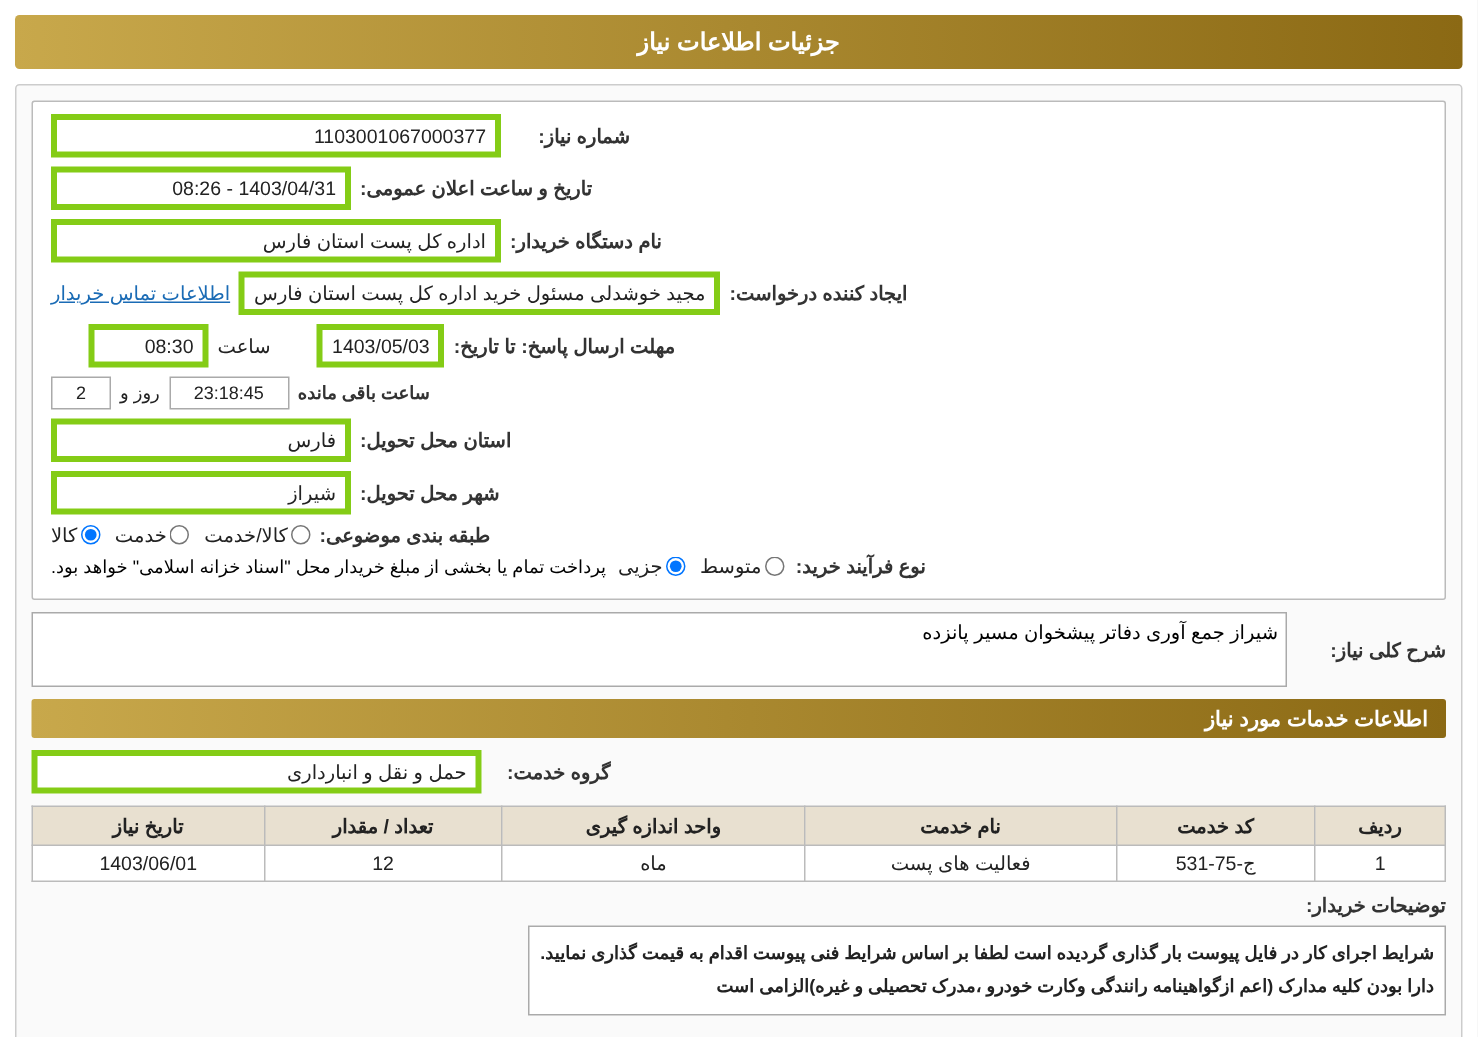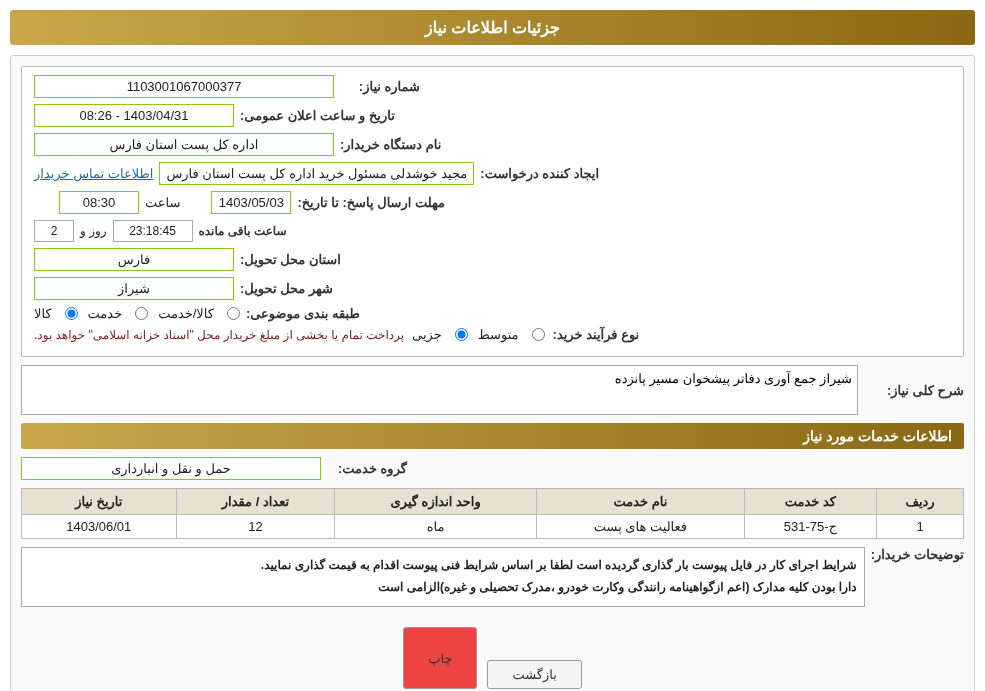--- a/index.html
+++ b/index.html
@@ -48,25 +48,24 @@
       gap: 6px;
     }
     .field-label {
       color: #333;
       font-weight: bold;
       white-space: nowrap;
       min-width: 80px;
       text-align: right;
     }
     .field-value {
-      border: 1px solid #84cc16;
+      border: 4px solid #84cc16;
       background: #fff;
       padding: 3px 6px;
       min-width: 120px;
-      text-align: center;
       direction: rtl;
     }
     .field-value.wide { min-width: 300px; }
     .field-value.medium { min-width: 200px; }
     .field-value.small { min-width: 80px; margin-left: 25px; }
     .section-title {
       background: linear-gradient(to left, #8B6914, #c8a84b);
       color: #fff;
       font-weight: bold;
       font-size: 14px;
@@ -103,31 +102,31 @@
       text-align: center;
     }
     .radio-group {
       display: flex;
       align-items: center;
       gap: 10px;
     }
     .radio-item {
       display: flex;
       align-items: center;
-      gap: 13px;
+      gap: 2px;
     }
     .type-row {
       display: flex;
       align-items: center;
       justify-content: flex-end;
       gap: 8px;
       margin-bottom: 6px;
     }
     .type-note {
-      color: #7f1d1d;
+      color: #000000;
       font-size: 12px;
     }
     .textarea-field {
       border: 1px solid #aaa;
       background: #fff;
       padding: 5px;
       min-height: 50px;
       width: 100%;
       text-align: right;
       direction: rtl;
@@ -323,21 +322,21 @@
           <td>1</td>
           <td>ج-75-531</td>
           <td>فعالیت های پست</td>
           <td>ماه</td>
           <td>12</td>
           <td>1403/06/01</td>
         </tr>
       </tbody>
     </table>
 
-    <div class="field-row" style="align-items:flex-start;">
+    <div class="field-row" style="align-items:flex-start;flex-direction:column;">
       <span class="field-label" style="min-width:90px;">توضیحات خریدار:</span>
       <div class="notes-box" style="flex:1;">
         <span style="white-space:pre-line;">شرایط اجرای کار در فایل پیوست بار گذاری گردیده است لطفا بر اساس شرایط فنی پیوست اقدام به قیمت گذاری نمایید.
 دارا بودن کلیه مدارک (اعم ازگواهینامه رانندگی وکارت خودرو ،مدرک تحصیلی و غیره)الزامی است</span>
       </div>
     </div>
 
     <div class="button-row">
       <button class="btn btn-back">بازگشت</button>
       <button class="btn btn-print">چاپ</button>

